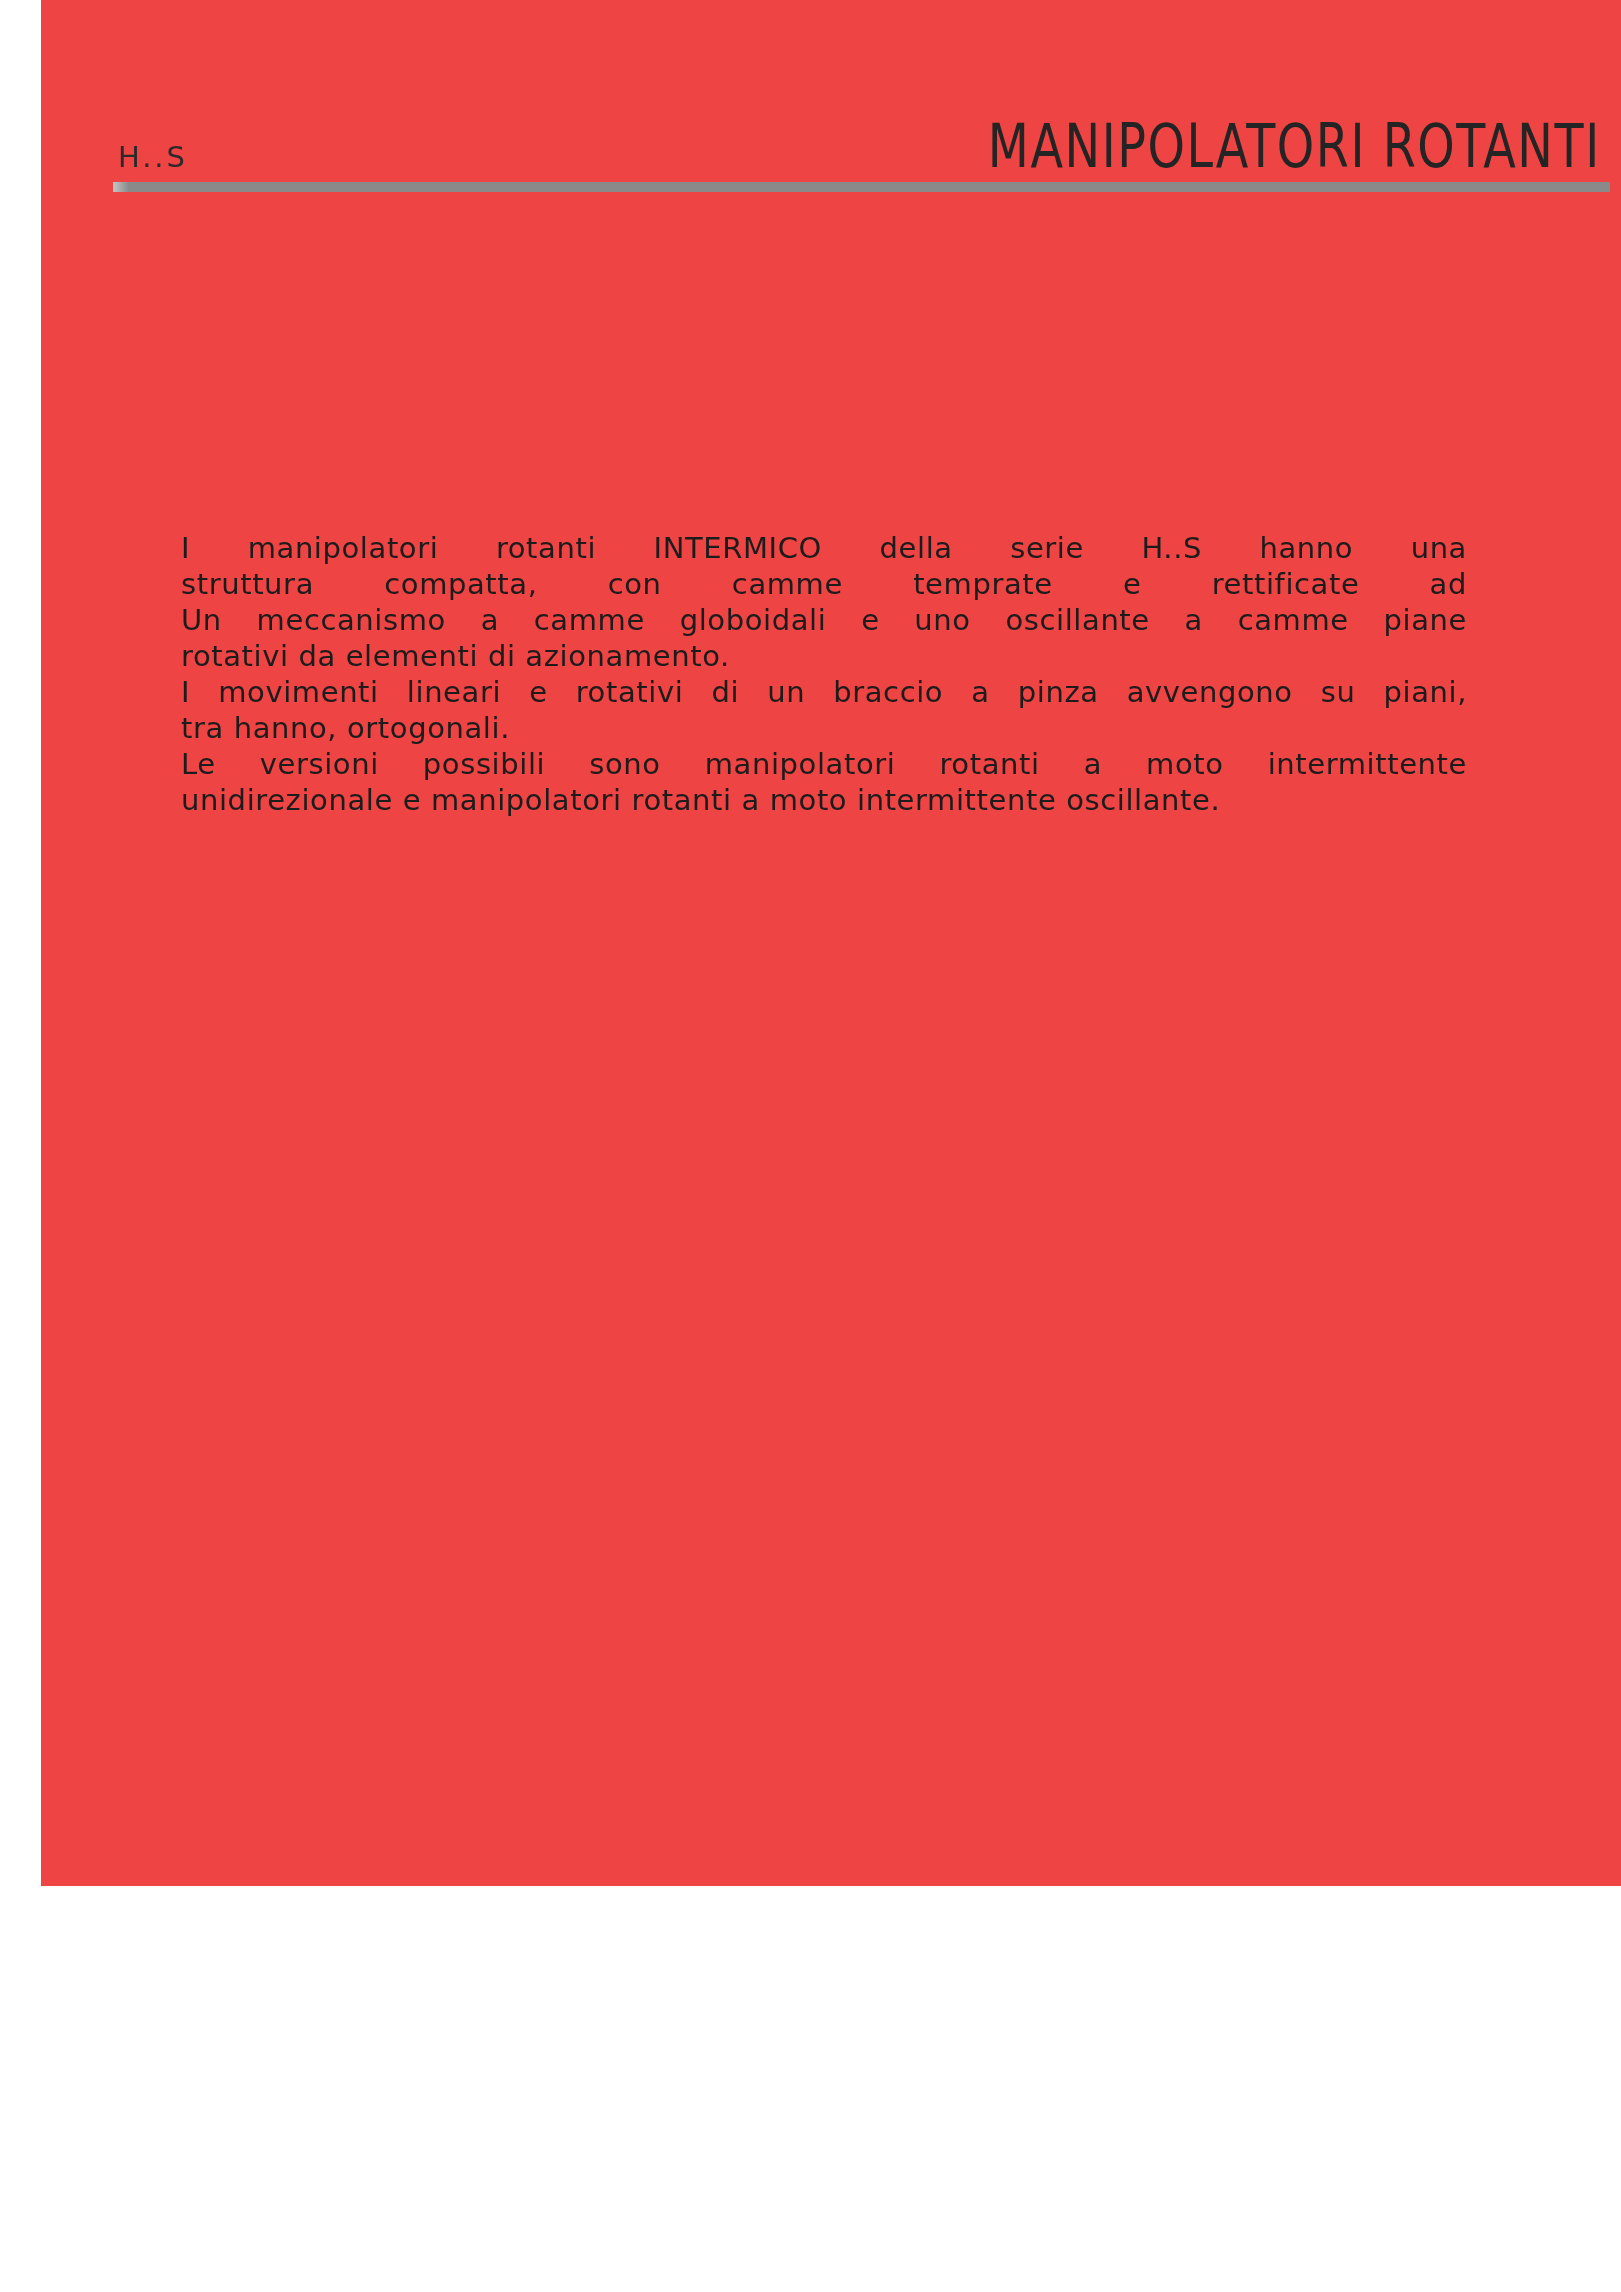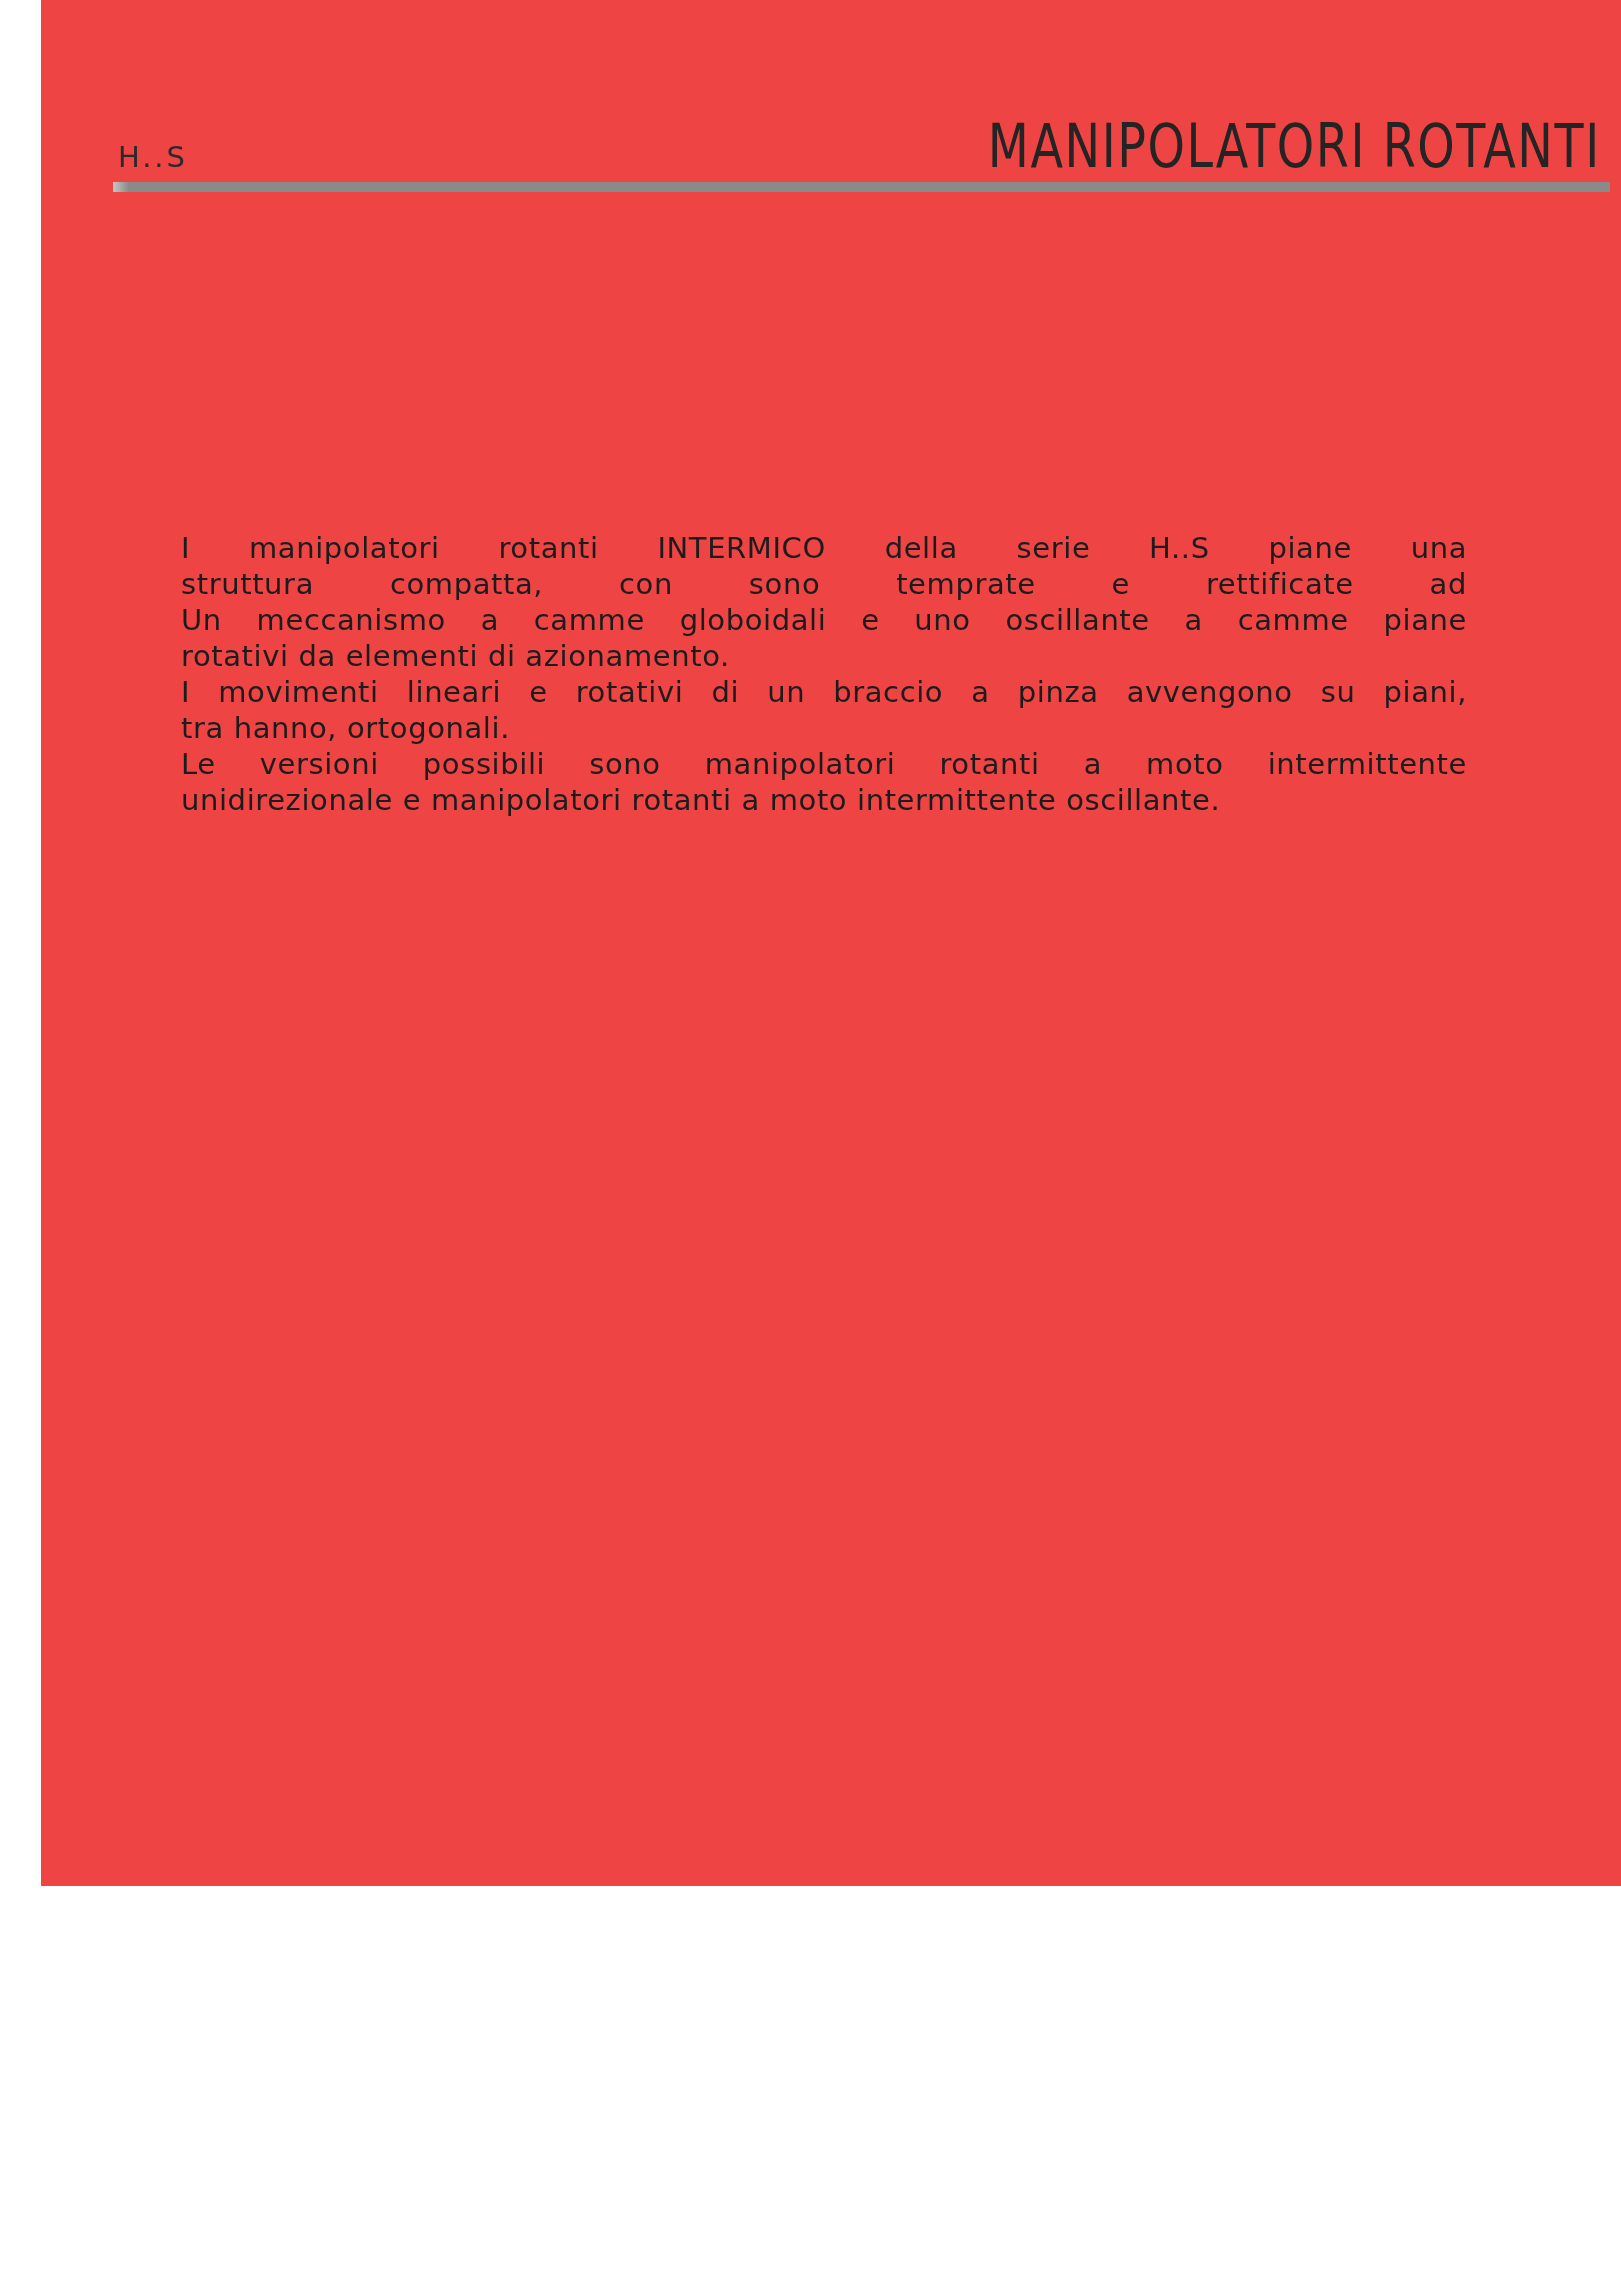--- a/index.html
+++ b/index.html
@@ -107,22 +107,22 @@
 
   <div class="series-code">H..S</div>
 
   <div class="page-title">
     <span class="title-inner">MANIPOLATORI ROTANTI</span>
   </div>
 
   <div class="header-rule"></div>
 
   <div class="content">
-    <p class="line just">I manipolatori rotanti INTERMICO della serie H..S piane una</p>
-    <p class="line just">struttura compatta, con sono temprate e rettificate ad</p>
+    <p class="line just">I manipolatori rotanti INTERMICO della serie H..S hanno una</p>
+    <p class="line just">struttura compatta, con camme temprate e rettificate ad</p>
     <p class="line just">Un meccanismo a camme globoidali e uno oscillante a camme piane</p>
     <p class="line">rotativi da elementi di azionamento.</p>
     <p class="line just">I movimenti lineari e rotativi di un braccio a pinza avvengono su piani,</p>
     <p class="line">tra hanno, ortogonali.</p>
     <p class="line just">Le versioni possibili sono manipolatori rotanti a moto intermittente</p>
     <p class="line">unidirezionale e manipolatori rotanti a moto intermittente oscillante.</p>
   </div>
 
   <div class="footer-bar">
     <span class="footer-logo">

